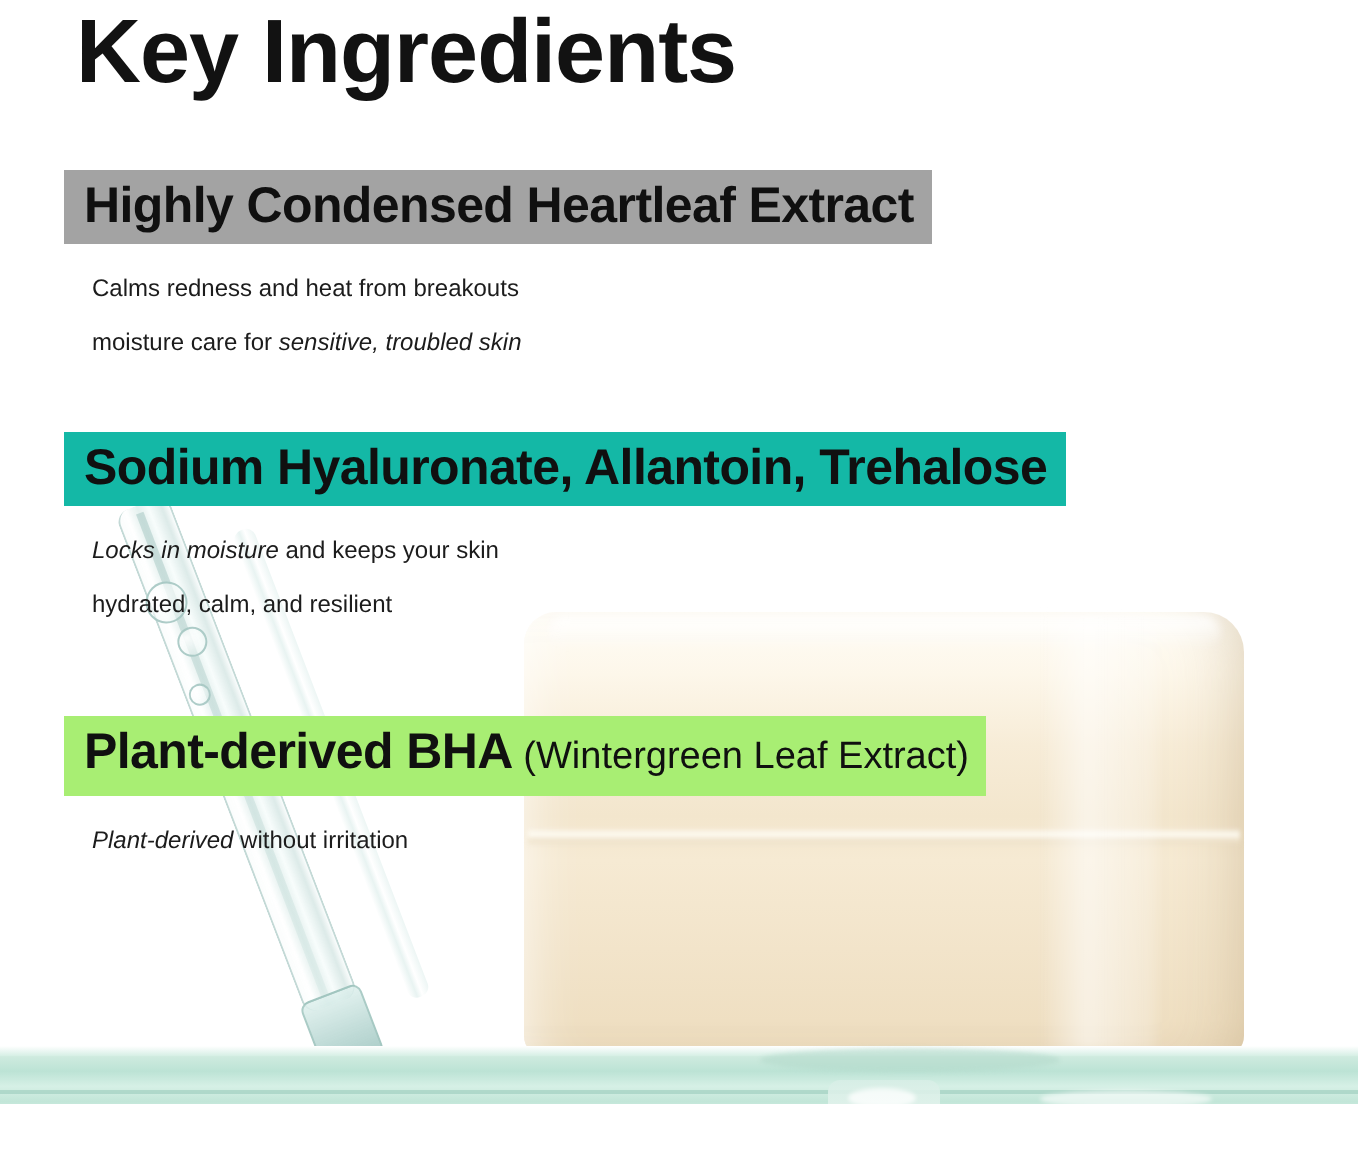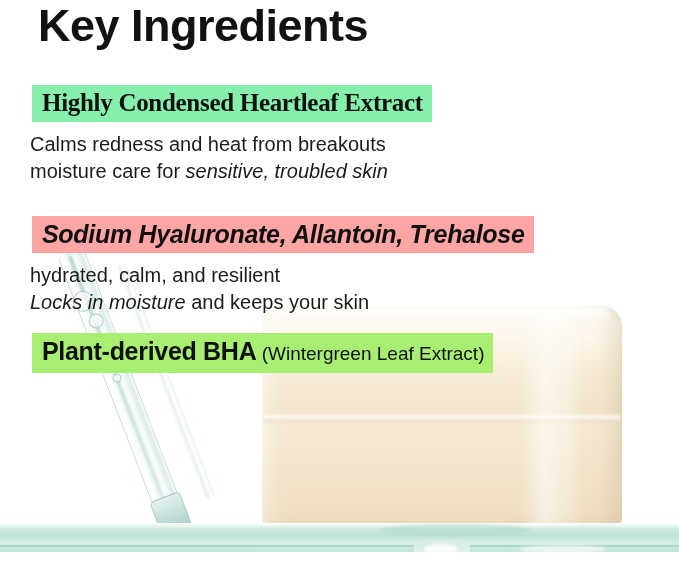--- a/index.html
+++ b/index.html
@@ -274,21 +274,21 @@
     font-weight: 700;
     letter-spacing: -0.5px;
     color: #121212;
     line-height: 60px;
     white-space: nowrap;
   }
 
   .ingredient-block { position: absolute; left: 0; }
   .ingredient-block.b1 { top: 85px; }
   .ingredient-block.b2 { top: 216px; }
-  .ingredient-block.b3 { top: 333px; }
+  .ingredient-block.b3 { top: 358px; }
 
   .heading-wrap {
     margin-left: 32px;
     display: inline-block;
   }
   .heading {
     display: inline-block;
     padding: 4px 9px 5px 10px;
     font-size: 25px;
     font-weight: 700;
@@ -297,23 +297,23 @@
     line-height: 28px;
     white-space: nowrap;
   }
   .heading .sub {
     font-size: 19px;
     font-weight: 400;
     letter-spacing: 0;
   }
 
   .desc {
-    margin-left: 30px;
+    margin-left: 46px;
     margin-top: 9px;
-    font-size: 20px;
+    font-size: 12px;
     line-height: 27px;
     color: #1c1c1c;
     white-space: nowrap;
   }
   .desc em {
     font-style: italic;
     font-weight: 400;
   }
   .desc .line { display: block; }
 </style>
@@ -350,46 +350,47 @@
     <div class="droplet-hl"></div>
     <div class="shelf-bottom-fade"></div>
   </div>
 
   <div class="text-layer">
 
     <div class="page-title">Key Ingredients</div>
 
     <div class="ingredient-block b1">
       <div class="heading-wrap">
-        <span class="heading" style="background-color: #86efac; font-family: Liberation Serif, serif;">
+        <span class="heading" style="background-color: #a3a3a3;">
           <span>Highly Condensed Heartleaf Extract</span>
         </span>
       </div>
       <div class="desc">
         <span class="line">Calms redness and heat from breakouts</span>
         <span class="line"><span>moisture care for </span><em>sensitive, troubled skin</em></span>
       </div>
     </div>
 
     <div class="ingredient-block b2">
       <div class="heading-wrap">
-        <span class="heading" style="background-color: #fca5a5; font-style: italic;">
+        <span class="heading" style="background-color: #14b8a6;">
           <span>Sodium Hyaluronate, Allantoin, Trehalose</span>
         </span>
       </div>
       <div class="desc">
+        <span class="line"><em>Locks in moisture</em><span> and keeps your skin</span></span>
         <span class="line">hydrated, calm, and resilient</span>
-        <span class="line"><em>Locks in moisture</em><span> and keeps your skin</span></span>
       </div>
     </div>
 
     <div class="ingredient-block b3">
       <div class="heading-wrap">
         <span class="heading" style="background-color: rgb(168, 238, 115);">
           <span>Plant-derived BHA</span><span class="sub"> (Wintergreen Leaf Extract)</span>
         </span>
       </div>
       <div class="desc">
+        <span class="line"><em>Plant-derived</em><span> without irritation</span></span>
       </div>
     </div>
 
   </div>
 </div>
 
 </body></html>

